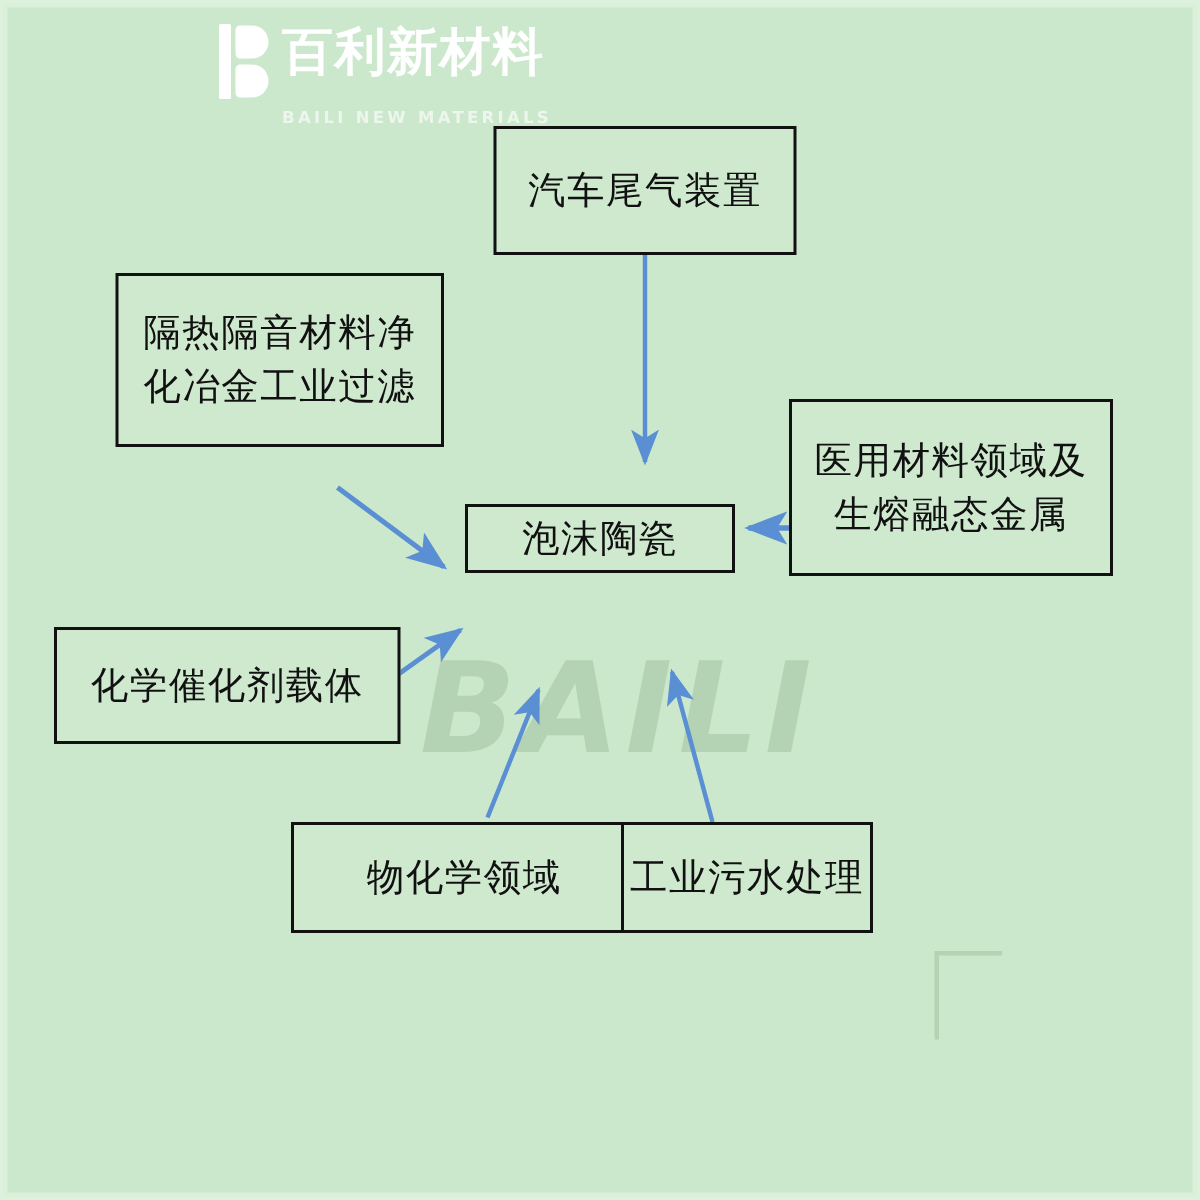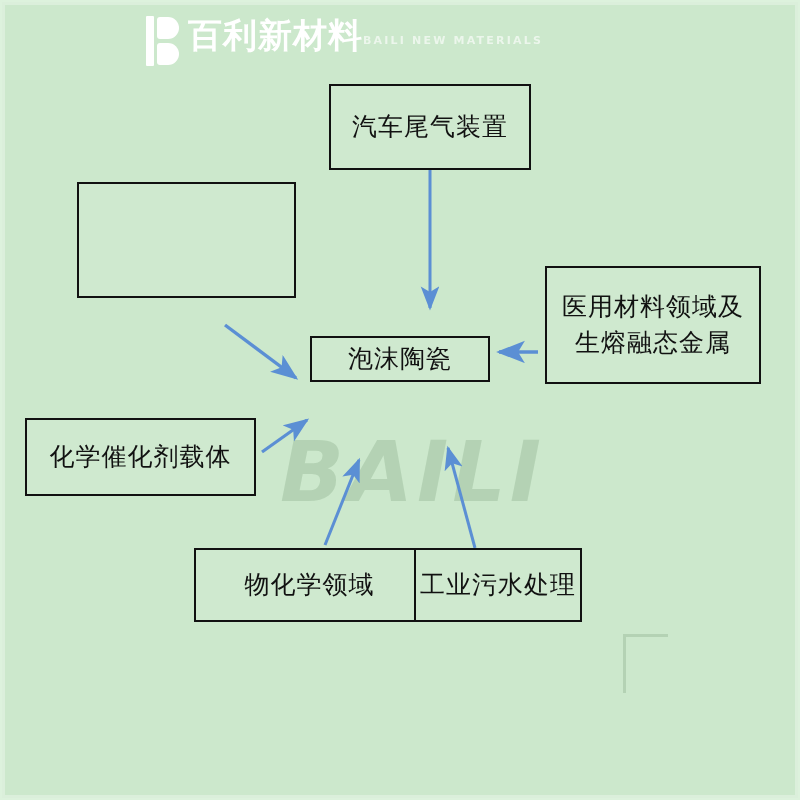--- a/index.html
+++ b/index.html
@@ -37,21 +37,21 @@
   .logo-mark .b-top{
     position:absolute;left:11px;top:1px;width:22px;height:22px;
     background:#ffffff;
     border-radius:3px 11px 11px 3px;
   }
   .logo-mark .b-bot{
     position:absolute;left:11px;top:27px;width:22px;height:22px;
     background:#ffffff;
     border-radius:3px 11px 11px 3px;
   }
-  .logo-text{display:flex;flex-direction:row;justify-content:flex-start;}
+  .logo-text{display:flex;flex-direction:column;justify-content:flex-start;}
   .logo-cn{
     font-size:34px;line-height:38px;color:#ffffff;font-weight:700;
     letter-spacing:1px;white-space:nowrap;
   }
   .logo-en{
     font-size:11px;line-height:14px;color:rgba(255,255,255,0.62);
     letter-spacing:2.2px;white-space:nowrap;margin-top:18px;
     font-weight:600;
   }
 
@@ -133,32 +133,34 @@
     <line x1="325" y1="545" x2="359" y2="460" stroke="#5b8fd4" stroke-width="3" marker-end="url(#ah)"></line>
 
     <line x1="475" y1="548" x2="448" y2="448" stroke="#5b8fd4" stroke-width="3" marker-end="url(#ah)"></line>
   </svg>
 
   <div class="node" style="left:329px;top:84px;width:202px;height:86px;">
     <span>汽车尾气装置</span>
   </div>
 
   <div class="node" style="left:77px;top:182px;width:219px;height:116px;flex-direction:column;">
+    <span>隔热隔音材料净</span>
+    <span>化冶金工业过滤</span>
   </div>
 
-  <div class="node" style="left:545px;top:266px;width:216px;height:118px;flex-direction:column;">
+  <div class="node" style="left:526px;top:266px;width:216px;height:118px;flex-direction:column;">
     <span>医用材料领域及</span>
     <span>生熔融态金属</span>
   </div>
 
   <div class="node center" style="left:310px;top:336px;width:180px;height:46px;">
     <span>泡沫陶瓷</span>
   </div>
 
-  <div class="node" style="left:25px;top:418px;width:231px;height:78px;">
+  <div class="node" style="left:36px;top:418px;width:231px;height:78px;">
     <span>化学催化剂载体</span>
   </div>
 
   <div class="node" style="left:194px;top:548px;width:231px;height:74px;">
     <span>物化学领域</span>
   </div>
 
   <div class="node" style="left:414px;top:548px;width:168px;height:74px;">
     <span>工业污水处理</span>
   </div>

